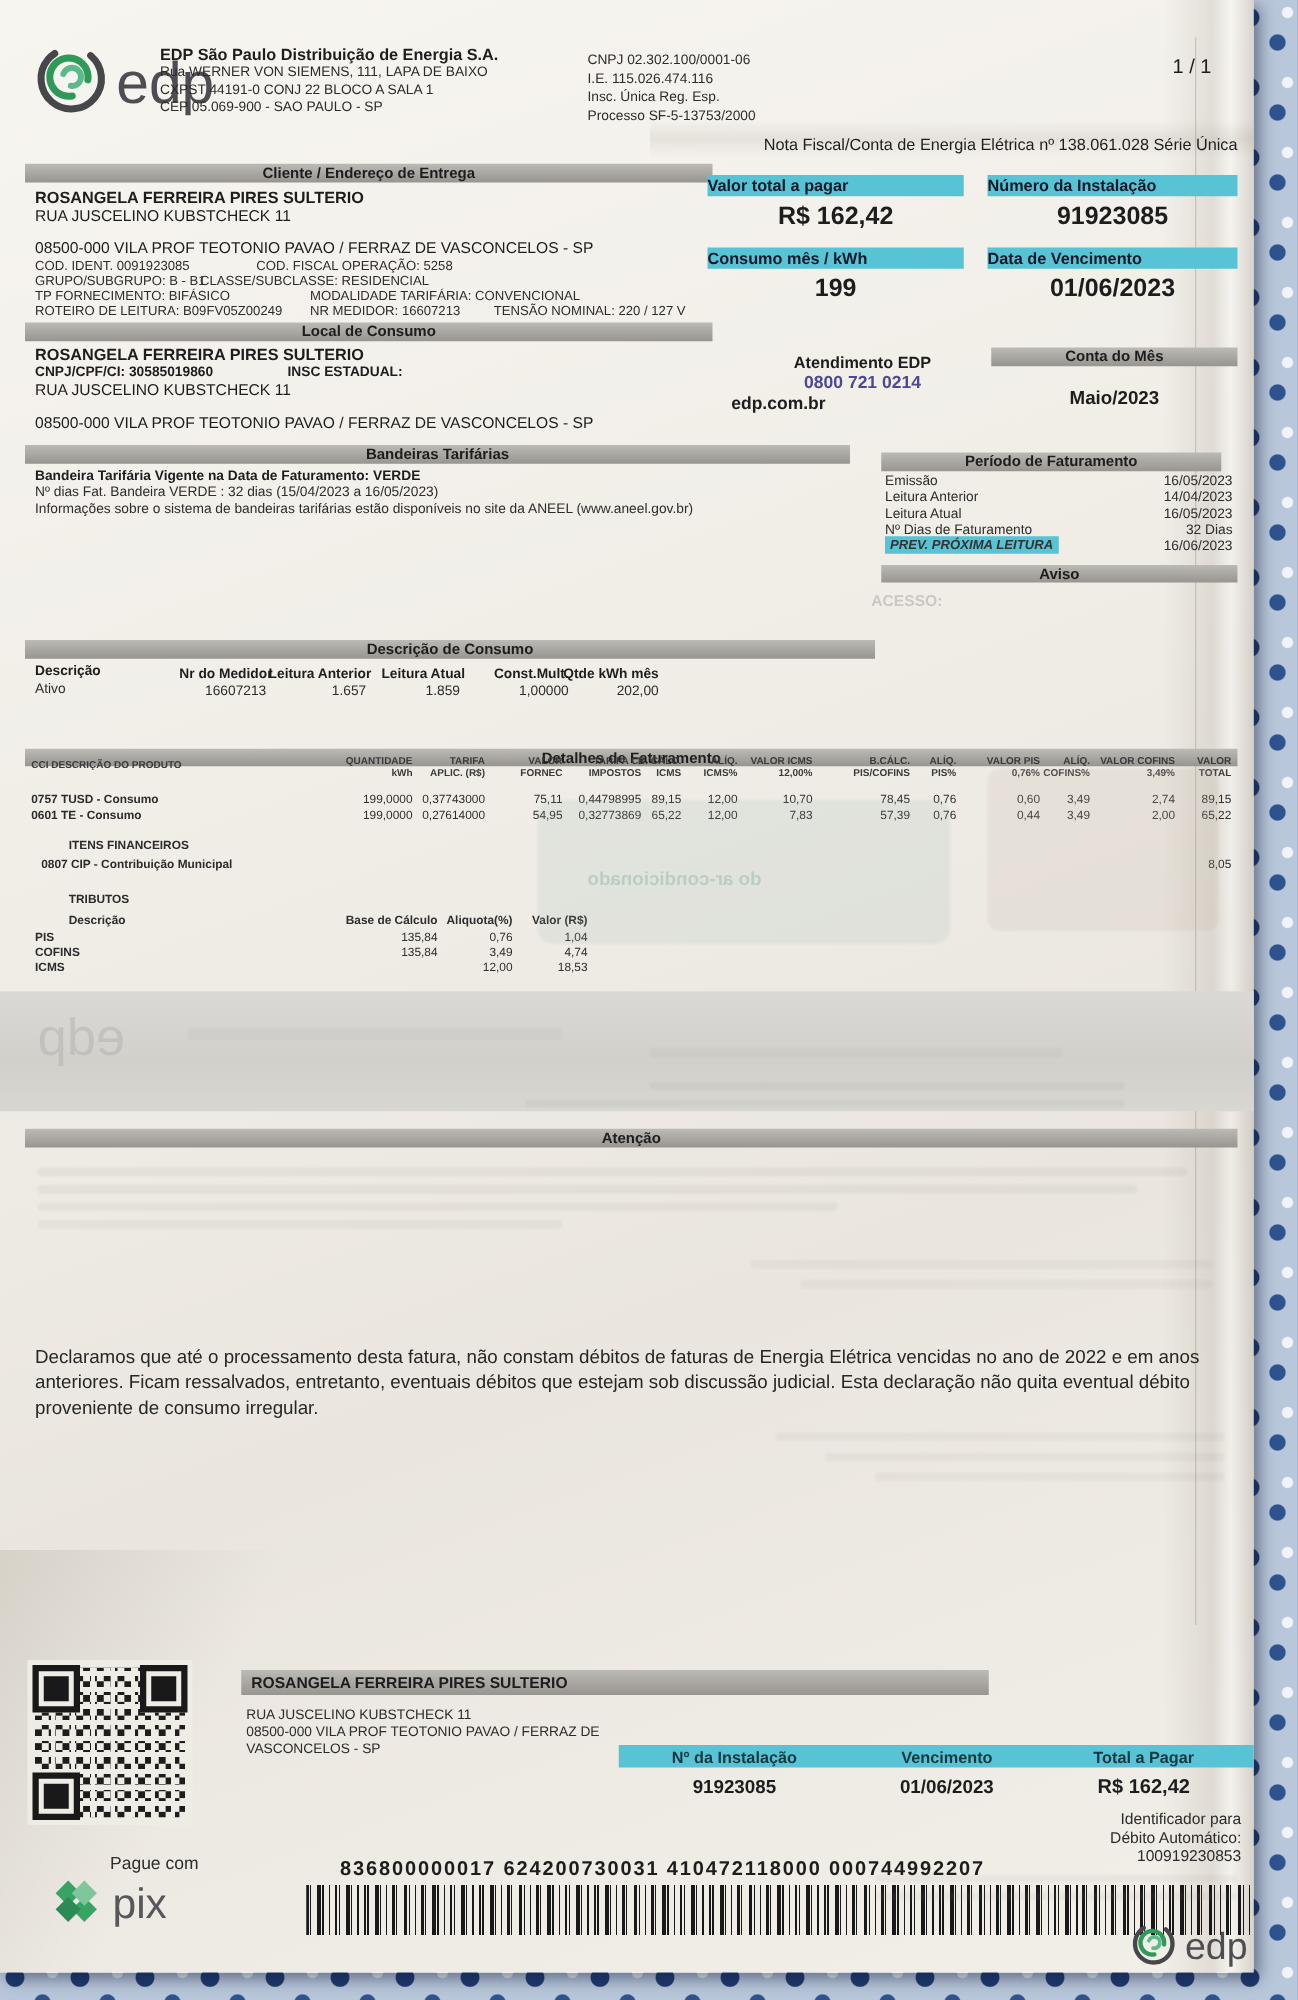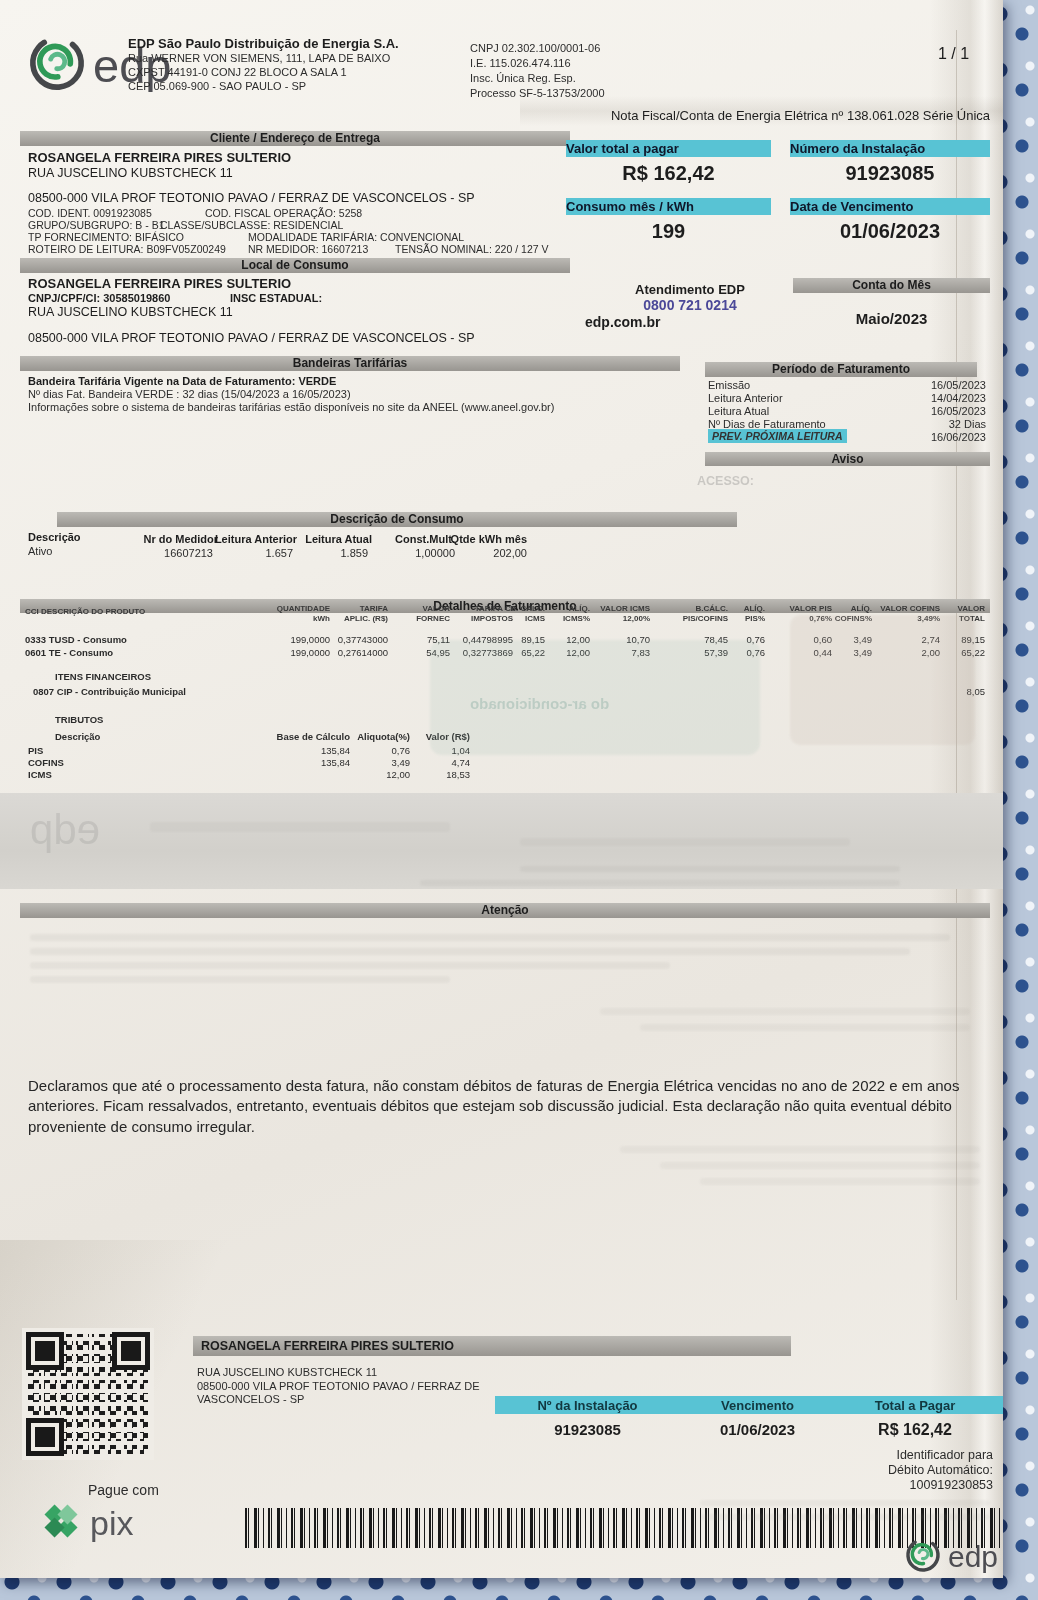--- a/index.html
+++ b/index.html
@@ -138,21 +138,21 @@
     <div class="t f11 r mid" style="left:708px;top:405px;width:278px;">16/05/2023</div>
     <div class="t f11 mid" style="left:708px;top:418px;">Nº Dias de Faturamento</div>
     <div class="t f11 r mid" style="left:708px;top:418px;width:278px;">32 Dias</div>
     <div class="t f10" style="left:708px;top:430px;"><span class="prevhl">PREV. PRÓXIMA LEITURA</span></div>
     <div class="t f11 r mid" style="left:708px;top:431px;width:278px;">16/06/2023</div>
     <div class="band" style="left:705px;top:452px;width:285px;height:14px;line-height:14px;"><span>Aviso</span></div>
 
     <div class="ghost b f12" style="left:697px;top:474px;opacity:.25;">ACESSO:</div>
 
 
-    <div class="band" style="left:20px;top:512px;width:680px;margin-left:37px;"><span>Descrição de Consumo</span></div>
+    <div class="band" style="left:20px;top:512px;width:680px;"><span>Descrição de Consumo</span></div>
     <div class="t b f11 dark" style="left:28px;top:531px;">Descrição</div>
     <div class="t b f11 dark" style="right:785px;top:533px;">Nr do Medidor</div>
     <div class="t b f11 dark" style="right:706px;top:533px;">Leitura Anterior</div>
     <div class="t b f11 dark" style="right:631px;top:533px;">Leitura Atual</div>
     <div class="t b f11 dark" style="right:548px;top:533px;">Const.Mult.</div>
     <div class="t b f11 dark" style="right:476px;top:533px;">Qtde kWh mês</div>
     <div class="t f11 mid" style="left:28px;top:545px;">Ativo</div>
     <div class="t f11 mid" style="right:790px;top:547px;">16607213</div>
     <div class="t f11 mid" style="right:710px;top:547px;">1.657</div>
     <div class="t f11 mid" style="right:635px;top:547px;">1.859</div>
@@ -182,21 +182,21 @@
 PIS%</div>
     <div class="bh" style="right:171px;top:604px;width:52px;">VALOR PIS
 0,76%</div>
     <div class="bh" style="right:131px;top:604px;width:44px;">ALÍQ.
 COFINS%</div>
     <div class="bh" style="right:63px;top:604px;width:66px;">VALOR COFINS
 3,49%</div>
     <div class="bh" style="right:18px;top:604px;width:40px;">VALOR
 TOTAL</div>
 
-    <div class="bdesc" style="left:25px;top:634px;">0333 TUSD - Consumo</div>
+    <div class="bdesc" style="left:25px;top:634px;">0757 TUSD - Consumo</div>
     <div class="bcell" style="right:673px;top:634px;">199,0000</div>
     <div class="bcell" style="right:615px;top:634px;">0,37743000</div>
     <div class="bcell" style="right:553px;top:634px;">75,11</div>
     <div class="bcell" style="right:490px;top:634px;">0,44798995</div>
     <div class="bcell" style="right:458px;top:634px;">89,15</div>
     <div class="bcell" style="right:413px;top:634px;">12,00</div>
     <div class="bcell" style="right:353px;top:634px;">10,70</div>
     <div class="bcell" style="right:275px;top:634px;">78,45</div>
     <div class="bcell" style="right:238px;top:634px;">0,76</div>
     <div class="bcell" style="right:171px;top:634px;">0,60</div>
@@ -291,20 +291,21 @@
     <div class="t b f13 c" style="left:680px;top:1398px;width:155px;color:#123840;">Vencimento</div>
     <div class="t b f13 c" style="left:835px;top:1398px;width:160px;color:#123840;">Total a Pagar</div>
     <div class="t b f15 c dark" style="left:495px;top:1421px;width:185px;">91923085</div>
     <div class="t b f15 c dark" style="left:680px;top:1421px;width:155px;">01/06/2023</div>
     <div class="t b f16 c dark" style="left:835px;top:1420px;width:160px;">R$ 162,42</div>
 
     <div class="t f12 r mid" style="left:700px;top:1448px;width:293px;">Identificador para</div>
     <div class="t f12 r mid" style="left:700px;top:1463px;width:293px;">Débito Automático:</div>
     <div class="t f12 r mid" style="left:700px;top:1478px;width:293px;">100919230853</div>
 
+    <div class="t b f16 dark" style="left:272px;top:1486px;letter-spacing:1.5px;">836800000017 624200730031 410472118000 000744992207</div>
     <div class="barcode"></div>
 
     <div class="t f14 mid" style="left:88px;top:1482px;">Pague com</div>
     <div class="t" style="left:38px;top:1498px;display:flex;align-items:center;gap:6px;">
       <span>
         <svg width="46" height="46" viewBox="0 0 64 64">
           <g fill="#37a464">
             <path d="M23 9 L37 23 L23 37 L9 23 Z"></path>
             <path d="M41 27 L55 41 L41 55 L27 41 Z"></path>
             <path d="M41 9 L55 23 L41 37 L27 23 Z" fill="#7fc79b"></path>

